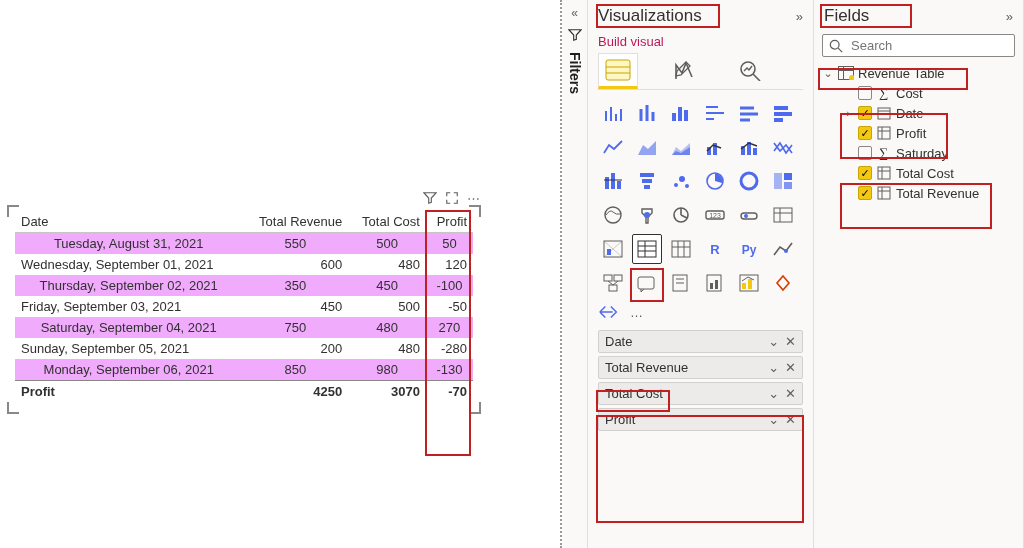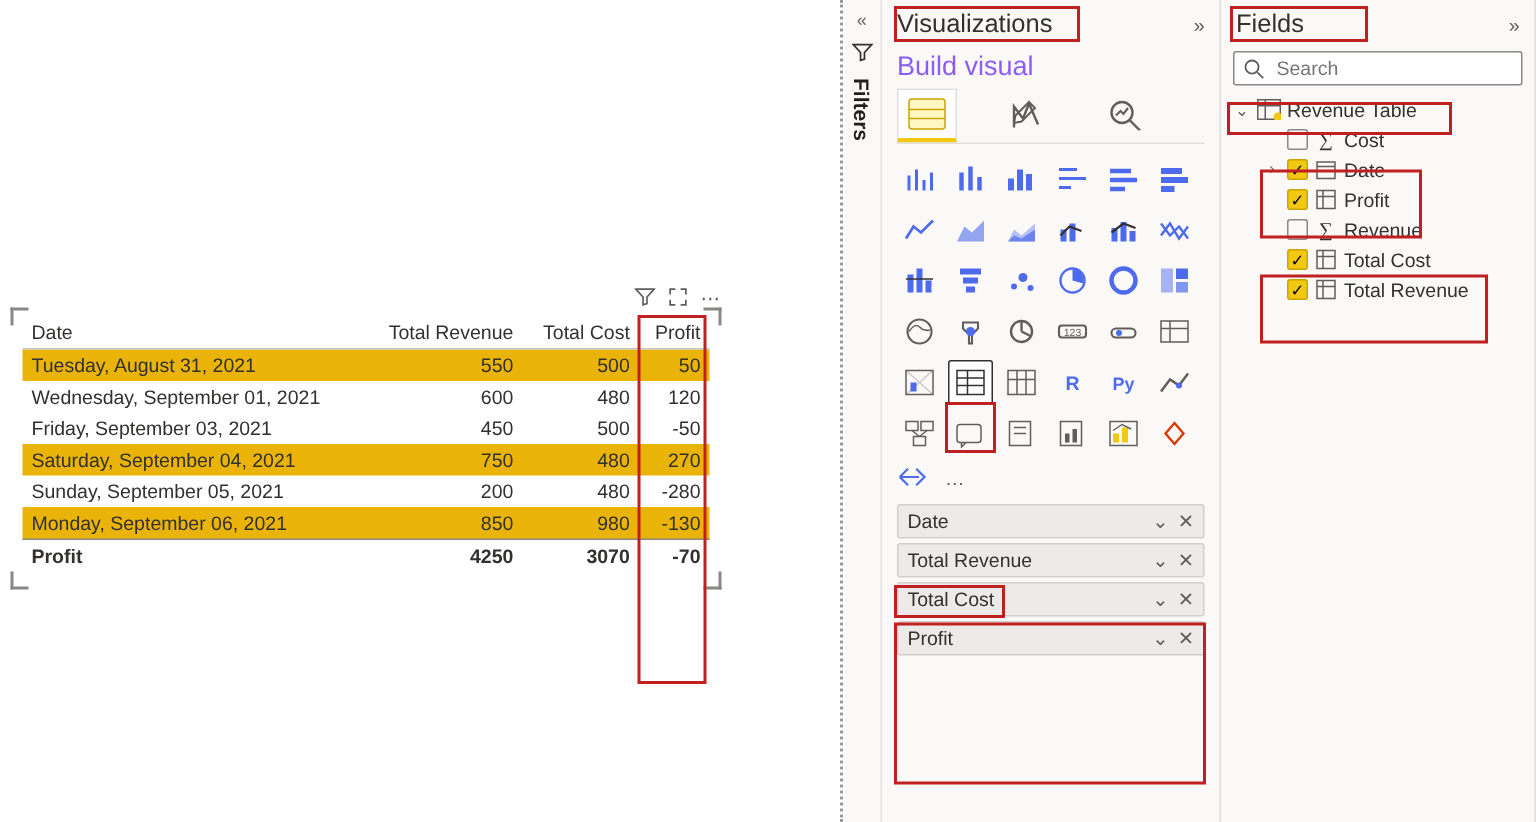--- a/index.html
+++ b/index.html
@@ -52,21 +52,21 @@
     font-size: 13px;
   }
   table.data th, table.data td {
     padding: 3px 6px;
     text-align: right;
     font-weight: normal;
     border: none;
   }
   table.data th { color:#323130; border-bottom:1px solid #c8c6c4; }
   table.data th:first-child, table.data td:first-child { text-align:left; }
-  table.data tr.stripe td { background:#eab308; }
+  table.data tr.stripe td { background:#f0abfc;text-align:center; }
   table.data tr.total td { font-weight:700; border-top:1px solid #8a8886; }
   
   .hl {
     position:absolute;
     border:2px solid #c02020;
     pointer-events:none;
   }
   
   .panes {
     display:flex;
@@ -99,22 +99,22 @@
   .fields-pane { width:210px; }
   .pane-header {
     display:flex; align-items:center; justify-content:space-between;
     padding:6px 10px 4px 10px;
     font-size:17px; font-weight:400;
   }
   .pane-header .title { white-space:nowrap; }
   .pane-header .chevbtn { color:#605e5c; font-size:13px; cursor:pointer;}
   .subtab {
     padding:4px 10px 0 10px;
-    font-size:18px;
-    color:#8b5cf6;
+    font-size:13px;
+    color:#be185d;
   }
   .build-row {
     display:flex; gap:26px; align-items:center;
     padding:4px 10px 0 10px;
   }
   .build-icon {
     width:40px; height:36px;
     display:flex; align-items:center; justify-content:center;
     border-bottom:3px solid transparent;
     cursor:pointer;
@@ -249,20 +249,26 @@
                 <td>Tuesday, August 31, 2021</td>
                 <td>550</td>
                 <td>500</td>
                 <td>50</td>
               </tr>
               <tr>
                 <td>Wednesday, September 01, 2021</td>
                 <td>600</td>
                 <td>480</td>
                 <td>120</td>
+              </tr>
+              <tr class="stripe">
+                <td>Thursday, September 02, 2021</td>
+                <td>350</td>
+                <td>450</td>
+                <td>-100</td>
               </tr>
               <tr>
                 <td>Friday, September 03, 2021</td>
                 <td>450</td>
                 <td>500</td>
                 <td>-50</td>
               </tr>
               <tr class="stripe">
                 <td>Saturday, September 04, 2021</td>
                 <td>750</td>
@@ -711,21 +717,21 @@
                 </svg>
               </span>
               <span>Profit</span>
             </div>
             <div class="tree-row indent1">
               <span class="expand"></span>
               <span class="cb"></span>
               <span class="ficon">
                 <span class="sigma" style="font-size:13px;">∑</span>
               </span>
-              <span>Revenue</span>
+              <span>Saturday</span>
             </div>
             <div class="tree-row indent1">
               <span class="expand"></span>
               <span class="cb checked">✓</span>
               <span class="ficon">
                 <svg width="14" height="14">
                   <rect x="1" y="1" width="12" height="12" fill="none" stroke="#605e5c"></rect>
                   <line x1="1" y1="5" x2="13" y2="5" stroke="#605e5c"></line>
                   <line x1="5" y1="1" x2="5" y2="13" stroke="#605e5c"></line>
                 </svg>

